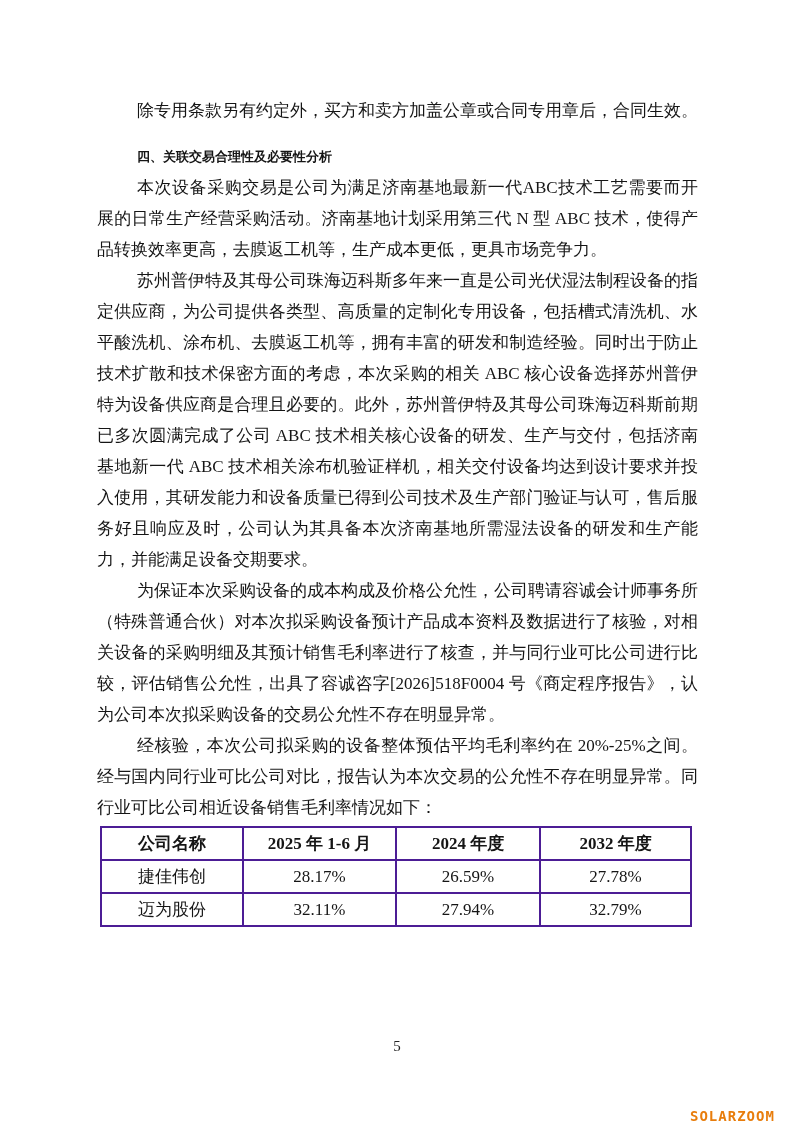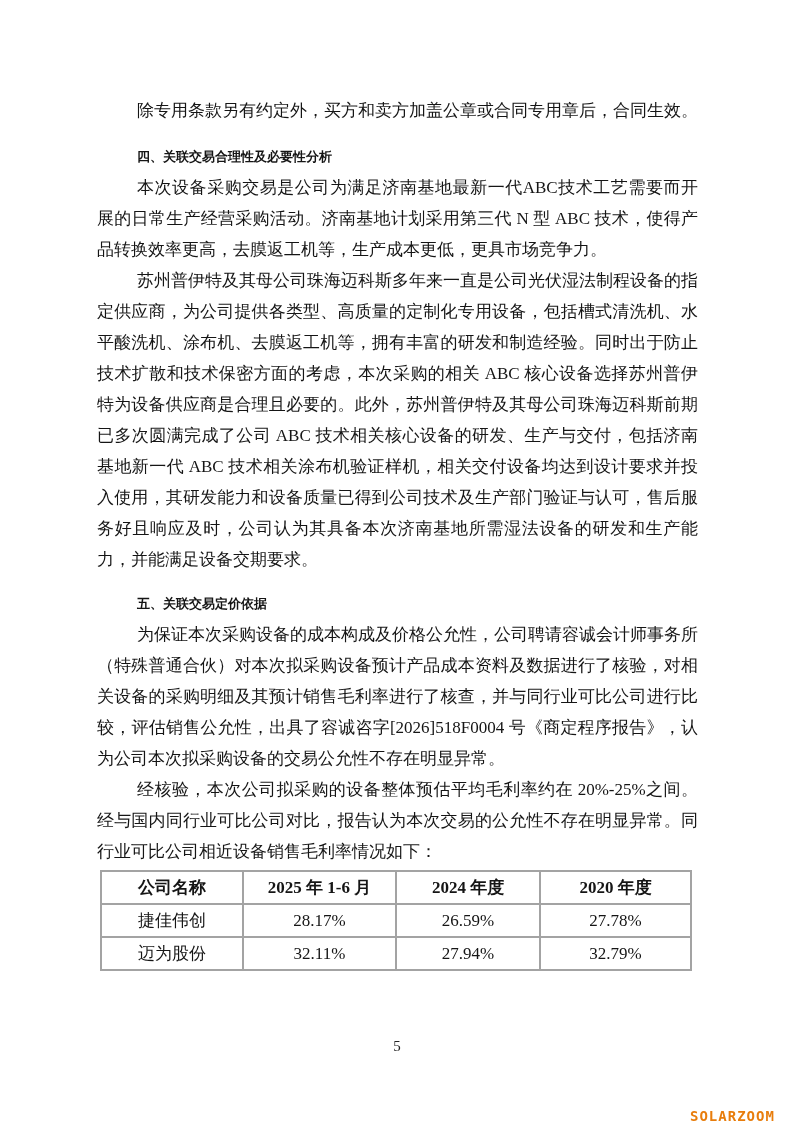--- a/index.html
+++ b/index.html
@@ -35,21 +35,21 @@
     text-indent: 40px;
   }
   .sec-heading.second { margin-top: 13px; }
   table.margin-table {
     margin: 3px 0 0 3px;
     width: 590px;
     border-collapse: collapse;
     table-layout: fixed;
   }
   table.margin-table th, table.margin-table td {
-    border: 2px solid #a3a3a3;
+    border: 2px solid #4c1d95;
     text-align: center;
     vertical-align: middle;
     padding: 0;
     font-size: 17px;
     height: 31px;
   }
   table.margin-table th { font-weight: bold; }
   col.c0 { width: 142px; }
   col.c1 { width: 153px; }
   col.c2 { width: 144px; }
@@ -79,37 +79,36 @@
 
 <div class="page">
   <div class="content">
 
     <p class="body-par">除专用条款另有约定外，买方和卖方加盖公章或合同专用章后，合同生效。</p>
 
     <h2 class="sec-heading">四、关联交易合理性及必要性分析</h2>
     <p class="body-par">本次设备采购交易是公司为满足济南基地最新一代ABC技术工艺需要而开展的日常生产经营采购活动。济南基地计划采用第三代 N 型 ABC 技术，使得产品转换效率更高，去膜返工机等，生产成本更低，更具市场竞争力。</p>
     <p class="body-par">苏州普伊特及其母公司珠海迈科斯多年来一直是公司光伏湿法制程设备的指定供应商，为公司提供各类型、高质量的定制化专用设备，包括槽式清洗机、水平酸洗机、涂布机、去膜返工机等，拥有丰富的研发和制造经验。同时出于防止技术扩散和技术保密方面的考虑，本次采购的相关 ABC 核心设备选择苏州普伊特为设备供应商是合理且必要的。此外，苏州普伊特及其母公司珠海迈科斯前期已多次圆满完成了公司 ABC 技术相关核心设备的研发、生产与交付，包括济南基地新一代 ABC 技术相关涂布机验证样机，相关交付设备均达到设计要求并投入使用，其研发能力和设备质量已得到公司技术及生产部门验证与认可，售后服务好且响应及时，公司认为其具备本次济南基地所需湿法设备的研发和生产能力，并能满足设备交期要求。</p>
 
-    <h2 class="sec-heading second">五、关联交易定价依据</h2>
     <p class="body-par">为保证本次采购设备的成本构成及价格公允性，公司聘请容诚会计师事务所（特殊普通合伙）对本次拟采购设备预计产品成本资料及数据进行了核验，对相关设备的采购明细及其预计销售毛利率进行了核查，并与同行业可比公司进行比较，评估销售公允性，出具了容诚咨字[2026]518F0004 号《商定程序报告》，认为公司本次拟采购设备的交易公允性不存在明显异常。</p>
     <p class="body-par">经核验，本次公司拟采购的设备整体预估平均毛利率约在 20%-25%之间。经与国内同行业可比公司对比，报告认为本次交易的公允性不存在明显异常。同行业可比公司相近设备销售毛利率情况如下：</p>
 
     <table class="margin-table">
       <colgroup>
         <col class="c0">
           <col class="c1">
           <col class="c2">
           <col class="c3">
       </colgroup>
       <thead>
         <tr>
           <th>公司名称</th>
           <th>2025 年 1-6 月</th>
           <th>2024 年度</th>
-          <th>2020 年度</th>
+          <th>2032 年度</th>
         </tr>
       </thead>
       <tbody>
         <tr>
           <td>捷佳伟创</td>
           <td>28.17%</td>
           <td>26.59%</td>
           <td>27.78%</td>
         </tr>
         <tr>

